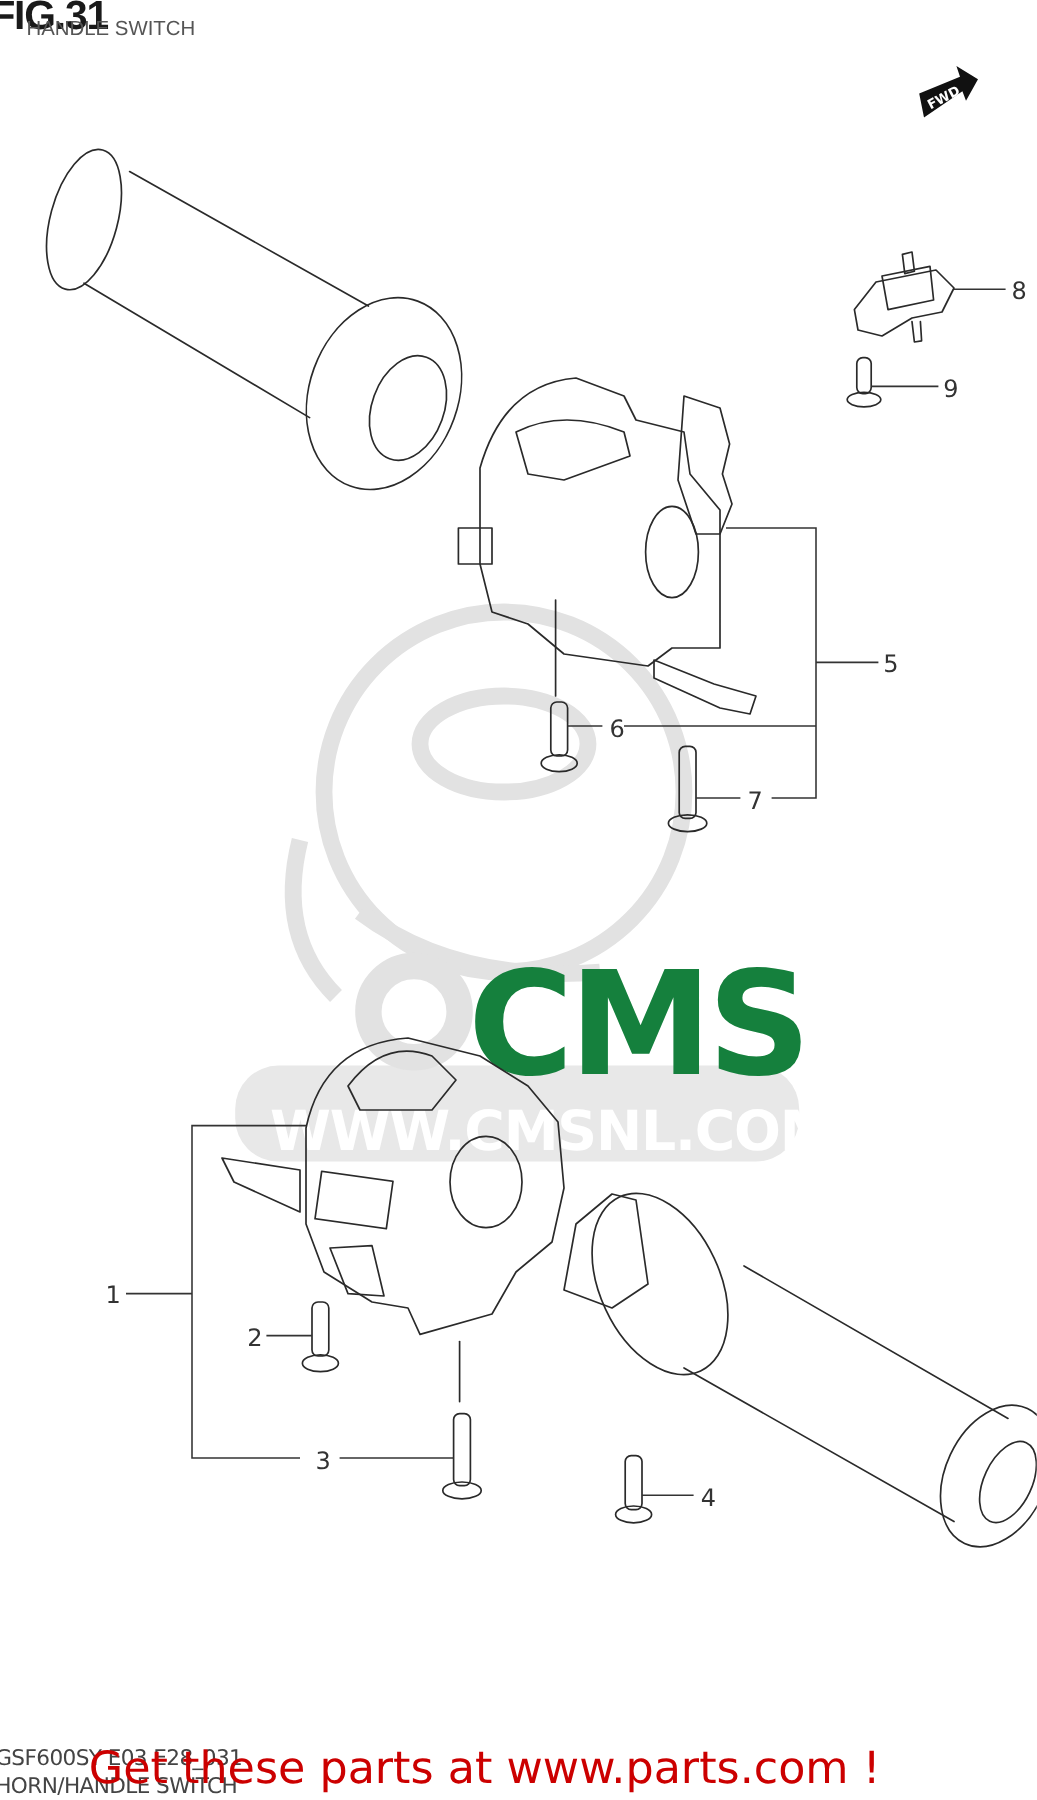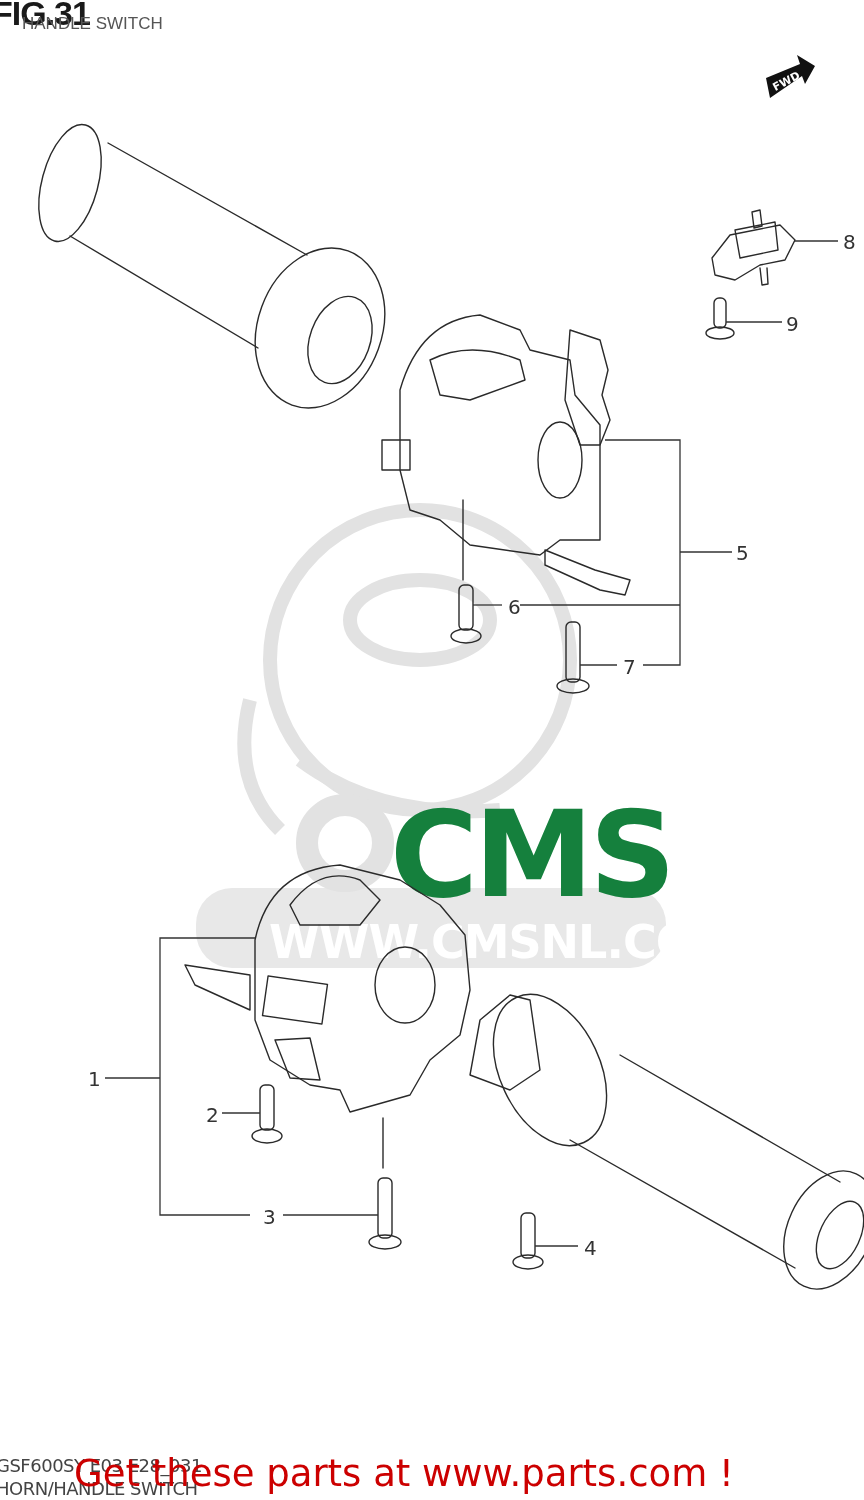--- a/index.html
+++ b/index.html
@@ -5,21 +5,21 @@
   html, body { margin:0; padding:0; background:#ffffff; }
   body { width:864px; height:1500px; position:relative; overflow:hidden; font-family:"Liberation Sans", sans-serif; }
   .abs { position:absolute; }
   .fig-title { left:-8px; top:-6px; font-size:34px; font-weight:bold; color:#1a1a1a; letter-spacing:-1px; }
   .fig-subtitle { left:22px; top:14px; font-size:17px; color:#555555; }
   .callout { font-size:20px; color:#333333; font-family:"DejaVu Sans", sans-serif; }
   .footer-code { left:-4px; top:1455px; font-size:18px; color:#444444; font-family:"DejaVu Sans", sans-serif; letter-spacing:-0.5px; }
   .footer-name { left:-4px; top:1478px; font-size:18px; color:#444444; font-family:"DejaVu Sans", sans-serif; letter-spacing:-0.5px; }
   .promo { left:74px; top:1452px; font-size:37px; color:#cc0000; font-family:"DejaVu Sans", sans-serif; white-space:nowrap; }
   svg.diagram { position:absolute; left:0; top:0; }
-  .wm-text { left:225px; top:915px; font-size:46px; font-weight:bold; color:#dcdcdc; font-family:"DejaVu Sans", sans-serif; letter-spacing:-1px;margin-left:44px; }
+  .wm-text { left:225px; top:915px; font-size:46px; font-weight:bold; color:#dcdcdc; font-family:"DejaVu Sans", sans-serif; letter-spacing:-1px; }
   .wm-cms { left:390px; top:785px; font-size:120px; font-weight:bold; color:#15803d; font-family:"DejaVu Sans", sans-serif; letter-spacing:-4px; }
 </style>
 </head>
 <body>
 
 <div class="abs">
   <svg class="diagram" width="864" height="1500">
     <g fill="none" stroke="#e2e2e2" stroke-width="14">
       <circle cx="420" cy="660" r="150"></circle>
       <ellipse cx="420" cy="620" rx="70" ry="40"></ellipse>

